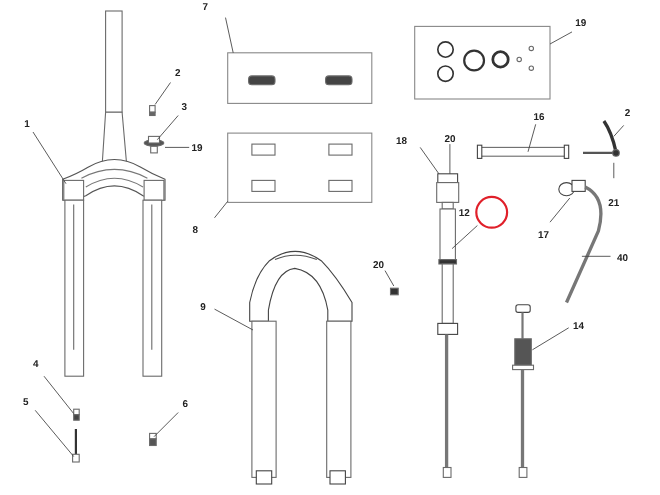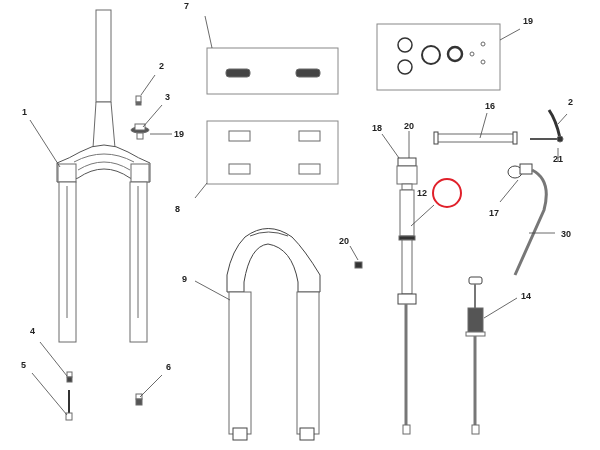--- a/index.html
+++ b/index.html
@@ -169,17 +169,17 @@
 <span class="lbl" style="left:523px;top:16px">19</span>
 
 <div class="hl" style="left:432px;top:178px"></div>
 <span class="lbl" style="left:417px;top:188px">12</span>
 
 <span class="lbl" style="left:521px;top:291px">14</span>
 <span class="lbl" style="left:485px;top:101px">16</span>
 <span class="lbl" style="left:568px;top:97px">2</span>
 <span class="lbl" style="left:489px;top:208px">17</span>
 <span class="lbl" style="left:174px;top:129px">19</span>
-<span class="lbl" style="left:372px;top:123px">18</span>
+<span class="lbl" style="left:360px;top:123px">18</span>
 <span class="lbl" style="left:404px;top:121px">20</span>
-<span class="lbl" style="left:561px;top:229px">30</span>
-<span class="lbl" style="left:553px;top:154px">21</span>
+<span class="lbl" style="left:561px;top:229px">40</span>
+<span class="lbl" style="left:553px;top:179px">21</span>
 </div>
 
 </body></html>

